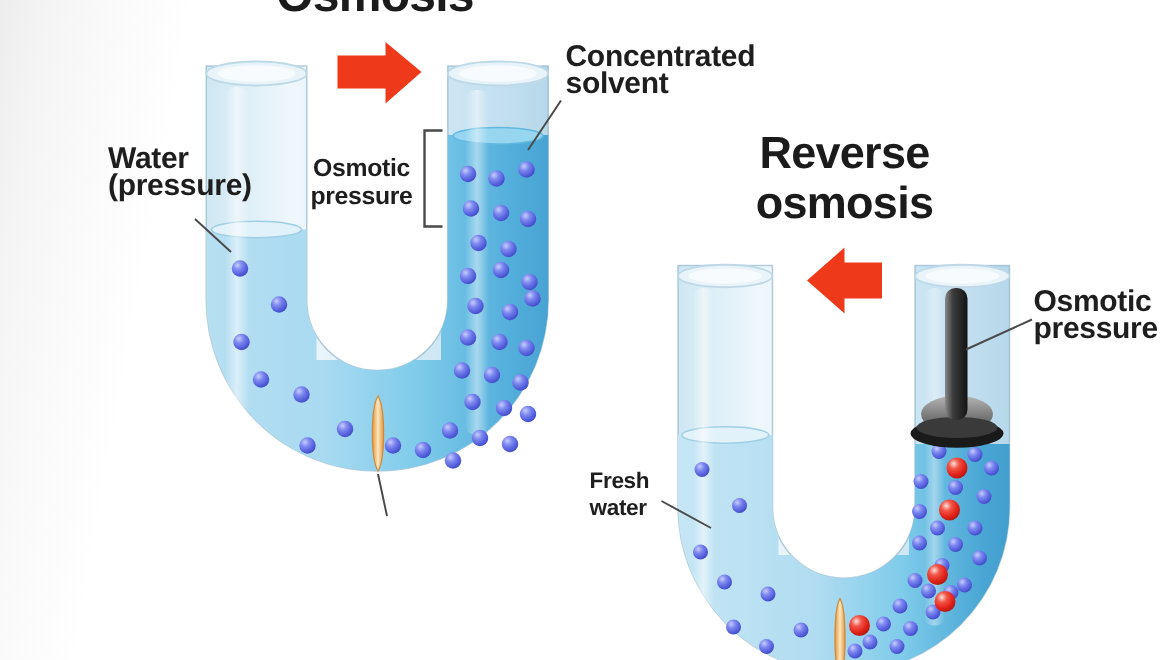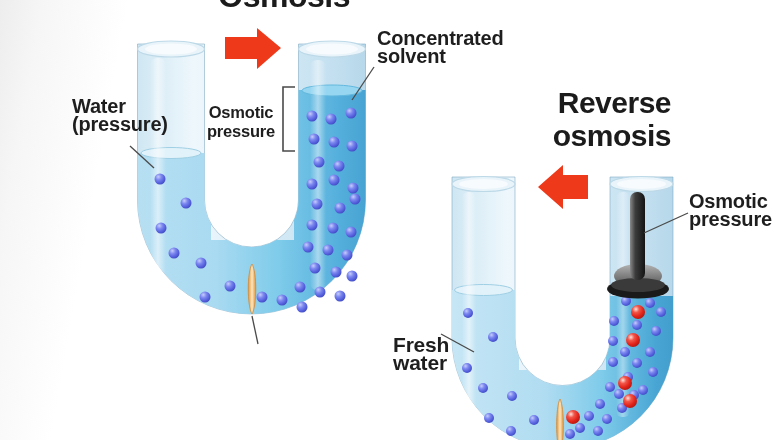--- a/index.html
+++ b/index.html
@@ -3,21 +3,21 @@
 <meta charset="utf-8">
 <style>
   html,body{margin:0;padding:0;background:#fff;}
   .stage{
     position:relative;width:780px;height:440px;overflow:hidden;
     background:linear-gradient(100deg,#ededee 0%,#f6f6f7 5%,#ffffff 15%,#ffffff 100%);
     font-family:"Liberation Sans",sans-serif;
   }
   .stage svg{position:absolute;left:0;top:0;}
   .title{
-    position:absolute;text-align:right;font-weight:bold;
+    position:absolute;text-align:center;font-weight:bold;
     color:var(--title-text,#1b1b1b);letter-spacing:-0.5px;
   }
   .title-osmosis{font-size:32px;line-height:34px;}
   .title-reverse{font-size:30px;line-height:33px;}
   .title-reverse span{display:block;}
   .lbl{
     position:absolute;font-size:20px;font-weight:bold;line-height:18px;
     color:var(--label-text,#1e1e1e);letter-spacing:-0.2px;white-space:nowrap;
   }
   .lbl span{display:block;}
@@ -244,21 +244,21 @@
     <span>(pressure)</span>
   </div>
   <div class="lbl lbl-center lbl-osmotic" style="left:188px;top:103px;width:106px">
     <span>Osmotic</span>
     <span>pressure</span>
   </div>
   <div class="lbl" style="left:377px;top:29px">
     <span>Concentrated</span>
     <span>solvent</span>
   </div>
-  <div class="lbl" style="left:393px;top:336px;font-size:21px">
+  <div class="lbl" style="left:393px;top:312px;font-size:15px">
     <span>Fresh</span>
     <span>water</span>
   </div>
   <div class="lbl" style="left:689px;top:193px;line-height:17.5px">
     <span>Osmotic</span>
     <span>pressure</span>
   </div>
 
 </div>
 

